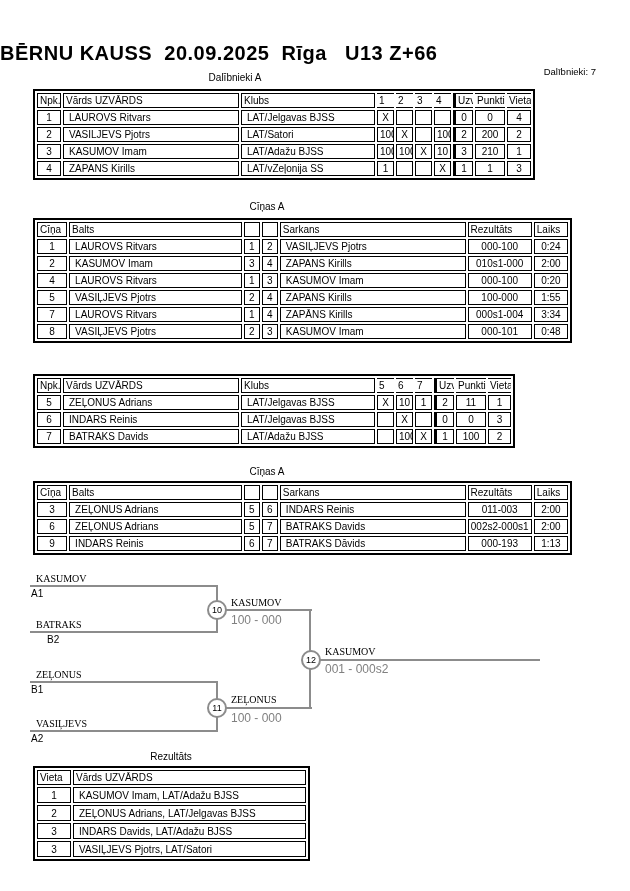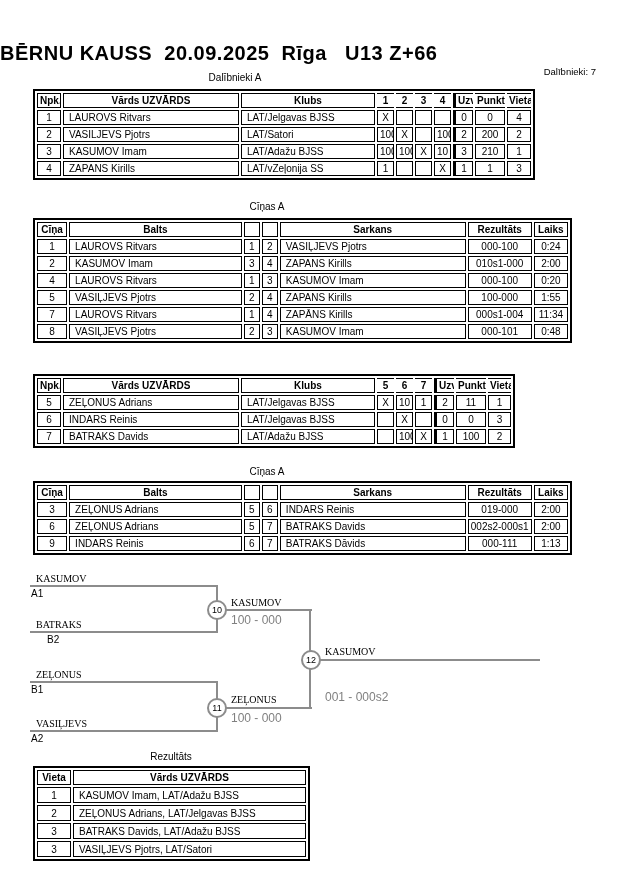--- a/index.html
+++ b/index.html
@@ -16,21 +16,21 @@
   .sec-label{position:absolute;transform:translateX(-50%);font-size:10px;white-space:nowrap;}
 
   table{
     position:absolute;border-collapse:separate;border-spacing:2px;
     border:2px solid #000;table-layout:fixed;background:#fff;
   }
   td,th{
     border:1px solid #000;height:13px;font-size:10px;padding:0 2px;
     overflow:hidden;white-space:nowrap;
   }
-  th{font-weight:bold;text-align:center;}
+  th{font-weight:normal;text-align:left;}
   td{text-align:center;}
   .tl-name{text-align:left;padding-left:5px;}
   .bx0{border-left:0 !important;border-right:0 !important;}
   .br0{border-right:0 !important;}
   .bl3{border-left:3px solid #000 !important;}
   table.tall td{height:14px;}
 
   
   .bk-line-h,.bk-line-v{position:absolute;background:#8c8c8c;}
   .bk-line-h{height:2px;}
@@ -190,21 +190,21 @@
           <td>100-000</td>
           <td>1:55</td>
         </tr>
         <tr>
           <td>7</td>
           <td class="tl-name">LAUROVS Ritvars</td>
           <td>1</td>
           <td>4</td>
           <td class="tl-name">ZAPĀNS Kirills</td>
           <td>000s1-004</td>
-          <td>11:34</td>
+          <td>3:34</td>
         </tr>
         <tr>
           <td>8</td>
           <td class="tl-name">VASIĻJEVS Pjotrs</td>
           <td>2</td>
           <td>3</td>
           <td class="tl-name">KASUMOV Imam</td>
           <td>000-101</td>
           <td>0:48</td>
         </tr>
@@ -296,39 +296,39 @@
           <th>Laiks</th>
         </tr>
       </thead>
       <tbody>
         <tr>
           <td>3</td>
           <td class="tl-name">ZEĻONUS Adrians</td>
           <td>5</td>
           <td>6</td>
           <td class="tl-name">INDARS Reinis</td>
-          <td>019-000</td>
+          <td>011-003</td>
           <td>2:00</td>
         </tr>
         <tr>
           <td>6</td>
           <td class="tl-name">ZEĻONUS Adrians</td>
           <td>5</td>
           <td>7</td>
           <td class="tl-name">BATRAKS Davids</td>
           <td>002s2-000s1</td>
           <td>2:00</td>
         </tr>
         <tr>
           <td>9</td>
           <td class="tl-name">INDARS Reinis</td>
           <td>6</td>
           <td>7</td>
           <td class="tl-name">BATRAKS Dāvids</td>
-          <td>000-111</td>
+          <td>000-193</td>
           <td>1:13</td>
         </tr>
       </tbody>
     </table>
 
   <div>
 
     <div class="bk-name" style="left:36px;top:573px;">KASUMOV</div>
     <div class="bk-line-h" style="left:30px;top:585px;width:188px;"></div>
     <div class="bk-seed" style="left:31px;top:588px;">A1</div>
@@ -354,21 +354,21 @@
 
     <div class="bk-line-h" style="left:226px;top:707px;width:86px;"></div>
     <div class="bk-node" style="left:207px;top:698px;">11</div>
     <div class="bk-name" style="left:231px;top:694px;">ZEĻONUS</div>
     <div class="bk-score" style="left:231px;top:711px;">100 - 000</div>
 
     <div class="bk-line-v" style="left:309px;top:609px;height:100px;"></div>
     <div class="bk-line-h" style="left:320px;top:659px;width:220px;"></div>
     <div class="bk-node" style="left:301px;top:650px;">12</div>
     <div class="bk-name" style="left:325px;top:646px;">KASUMOV</div>
-    <div class="bk-score" style="left:325px;top:662px;margin-top:28px;">001 - 000s2</div>
+    <div class="bk-score" style="left:325px;top:662px;">001 - 000s2</div>
   </div>
 
   <div class="sec-label" style="top:751px;left:171px;">Rezultāts</div>
   <table class="tall" style="left:33px;top:766px;width:277px;">
     <colgroup>
       <col style="width:34px">
         <col style="width:233px">
     </colgroup>
   <thead>
         <tr>
@@ -380,21 +380,21 @@
         <tr>
           <td>1</td>
           <td class="tl-name">KASUMOV Imam, LAT/Adažu BJSS</td>
         </tr>
         <tr>
           <td>2</td>
           <td class="tl-name">ZEĻONUS Adrians, LAT/Jelgavas BJSS</td>
         </tr>
         <tr>
           <td>3</td>
-          <td class="tl-name">BATRAKS Davids, LAT/Adažu BJSS</td>
+          <td class="tl-name">INDARS Davids, LAT/Adažu BJSS</td>
         </tr>
         <tr>
           <td>3</td>
           <td class="tl-name">VASIĻJEVS Pjotrs, LAT/Satori</td>
         </tr>
       </tbody>
     </table>
 
 </div>
 

